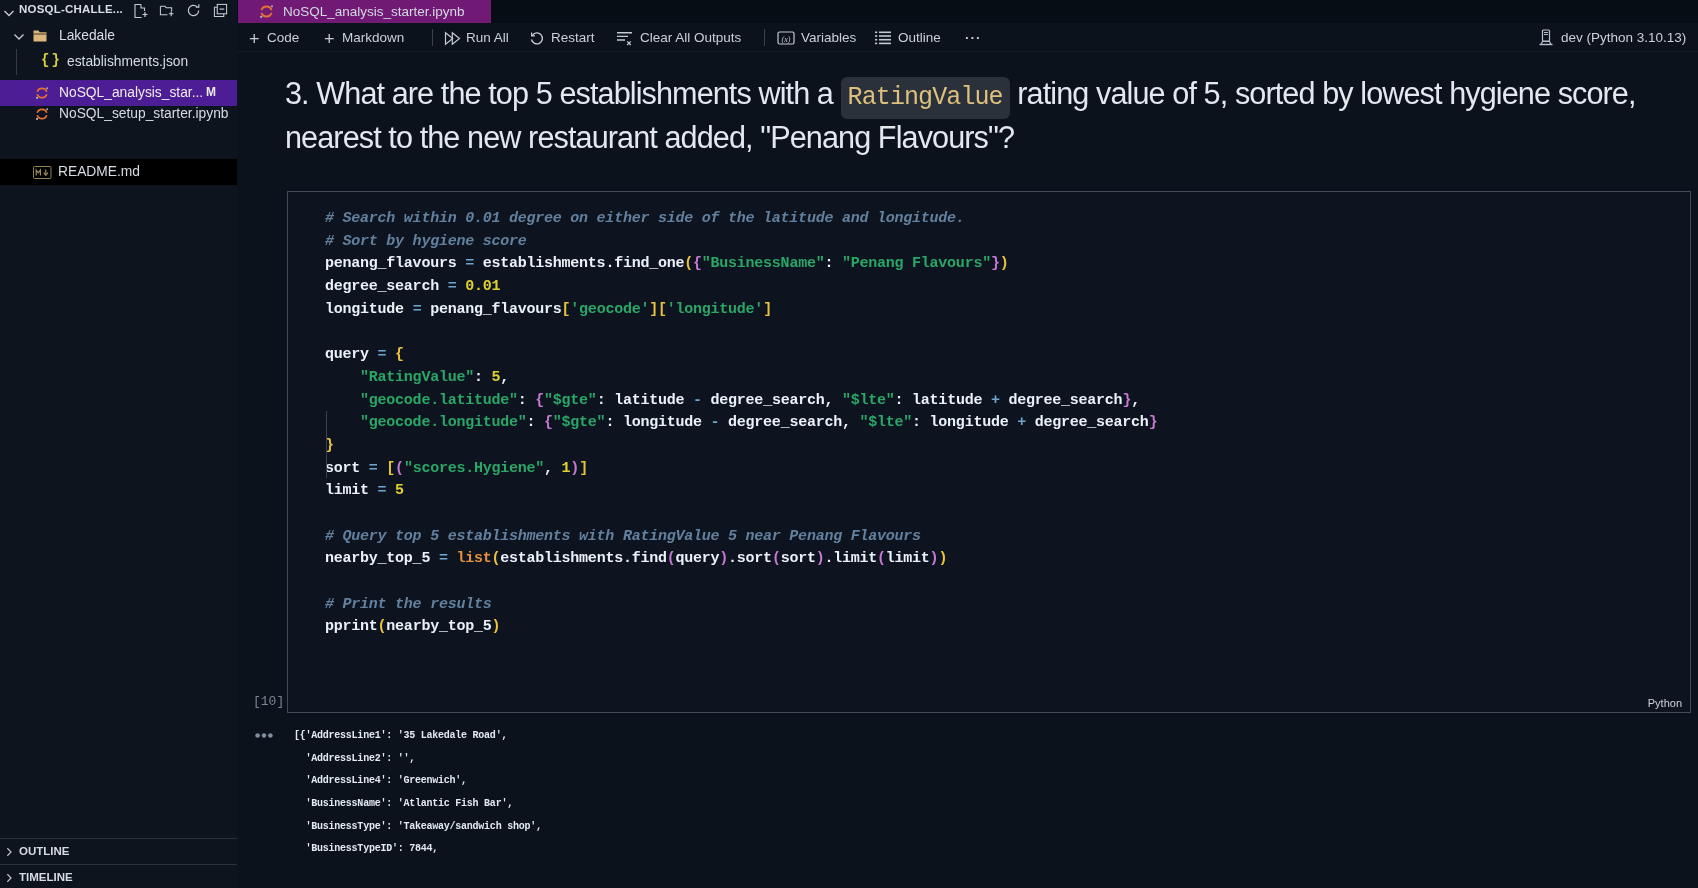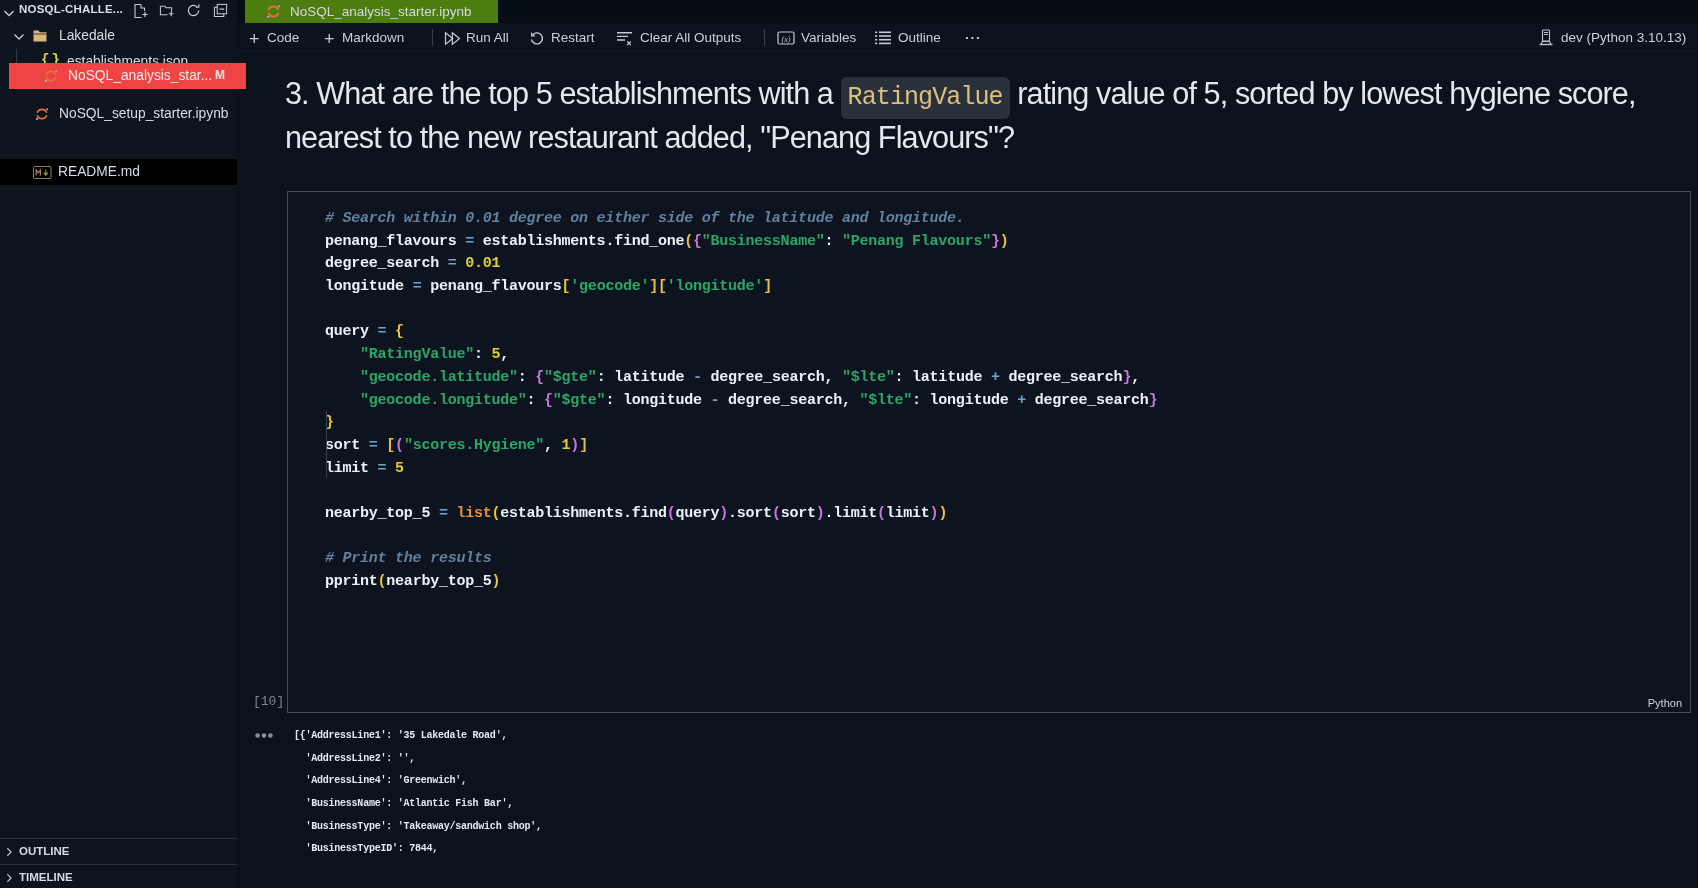--- a/index.html
+++ b/index.html
@@ -14,21 +14,21 @@
   #sbtitle .lbl { position:absolute; left:19px; top:3px; font-size:11.5px; font-weight:bold; color:#d8dee6; letter-spacing:0.2px; }
   .row { position:absolute; left:0; width:237px; height:26px; }
   .rowtxt { position:absolute; top:5px; font-size:13.8px; color:#d6dce4; white-space:nowrap; }
   .seltxt { color:#f0ece9; }
   .badge { position:absolute; left:206px; top:5px; font-size:12px; font-weight:bold; color:#ece8e4; }
   .secrow { position:absolute; left:0; width:237px; height:26px; border-top:1px solid #2a313d; }
   .sechdr { position:absolute; left:19px; top:6px; font-size:11.5px; font-weight:bold; color:#d5dbe2; }
 
   
   #tabstrip { position:absolute; left:237px; top:0; width:1461px; height:23px; background:#070d15; }
-  #tab { position:absolute; left:8px; top:0; height:23px; width:253px; background:#4d7c0f;text-align:right; }
+  #tab { position:absolute; left:1px; top:0; height:23px; width:253px; background:#701a75;text-align:right; }
   #tabtitle { position:absolute; left:45px; top:4px; font-size:13.5px; color:#d3d9e1; }
   #toolbar { position:absolute; left:237px; top:23px; width:1461px; height:29px; background:#0b121c; border-bottom:1px solid #141b26; }
   .tbi { position:absolute; top:7px; font-size:13.5px; color:#c9d0da; white-space:nowrap; }
   .tsep { position:absolute; top:6px; width:1px; height:17px; background:#39414e; }
   .plus { position:absolute; top:6px; font-size:18px; font-weight:400; color:#c3cad4; }
 
   
   #mdcell { position:absolute; left:285px; top:74px; width:1420px; font-size:30.6px; letter-spacing:-0.9px; color:#e2e8ee; line-height:39.5px; }
   .chip { font-family:"Liberation Mono", monospace; font-size:25px; color:#ddc07d; background:#2b313b; border-radius:6px; padding:6px 7px 7px 7px; }
 
@@ -99,21 +99,21 @@
       <span class="rowtxt" style="left:59px">Lakedale</span>
     </div>
 
     <div class="abs" style="left:16px;top:49px;width:1px;height:26px;background:#333b48"></div>
 
     <div class="row" style="top:49px">
       <span class="abs" style="left:41px;top:3px;font-family:'Liberation Mono',monospace;font-size:14px;font-weight:bold;color:#d9cf45;letter-spacing:2px;">{}</span>
       <span class="rowtxt" style="left:67px">establishments.json</span>
     </div>
 
-    <div class="row" style="top:63px;background:#ef4444;margin-left:9px;">
+    <div class="row" style="top:80px;background:#4c1d95;">
       <svg class="abs" style="left:35px;top:6px" width="14" height="14" viewBox="0 0 20 20" fill="none">
         <path d="M3.2 11.8 A 7.2 7.2 0 0 0 16.8 11.8" stroke="#e87231" stroke-width="2.4" fill="none"></path>
         <path d="M3.2 8.2 A 7.2 7.2 0 0 1 16.8 8.2" stroke="#e87231" stroke-width="2.4" fill="none"></path>
         <circle cx="17.3" cy="3.1" r="1.4" fill="#a9aeb6"></circle>
           <circle cx="2.9" cy="17.1" r="1.6" fill="#a9aeb6"></circle>
       </svg>
       <span class="rowtxt seltxt" style="left:59px">NoSQL_analysis_star...</span>
       <span class="badge">M</span>
     </div>
 
@@ -210,32 +210,34 @@
         <path d="M1.5 15.5h13" stroke-width="1.4"></path>
     </svg>
     <span class="tbi" style="left:1324px">dev (Python 3.10.13)</span>
   </div>
 
   <div id="mdcell">3. What are the top 5 establishments with a <span class="chip">RatingValue</span> rating value of 5, sorted by lowest hygiene score,<br>nearest to the new restaurant added, "Penang Flavours"?</div>
 
   <div id="cell">
     <div id="code">
 <div class="ln"><span class="c"># Search within 0.01 degree on either side of the latitude and longitude.</span></div>
+<div class="ln"><span class="c"># Sort by hygiene score</span></div>
 <div class="ln">penang_flavours <span class="o">=</span> establishments.find_one<span class="b1">(</span><span class="b2">{</span><span class="s">"BusinessName"</span>: <span class="s">"Penang Flavours"</span><span class="b2">}</span><span class="b1">)</span></div>
 <div class="ln">degree_search <span class="o">=</span> <span class="n">0.01</span></div>
 <div class="ln">longitude <span class="o">=</span> penang_flavours<span class="b1">[</span><span class="s">'geocode'</span><span class="b1">][</span><span class="s">'longitude'</span><span class="b1">]</span></div>
 <div class="ln"> </div>
 <div class="ln">query <span class="o">=</span> <span class="b1">{</span></div>
 <div class="ln">    <span class="s">"RatingValue"</span>: <span class="n">5</span>,</div>
 <div class="ln">    <span class="s">"geocode.latitude"</span>: <span class="b2">{</span><span class="s">"$gte"</span>: latitude <span class="o">-</span> degree_search, <span class="s">"$lte"</span>: latitude <span class="o">+</span> degree_search<span class="b2">}</span>,</div>
 <div class="ln">    <span class="s">"geocode.longitude"</span>: <span class="b2">{</span><span class="s">"$gte"</span>: longitude <span class="o">-</span> degree_search, <span class="s">"$lte"</span>: longitude <span class="o">+</span> degree_search<span class="b2">}</span></div>
 <div class="ln"><span class="b1">}</span></div>
 <div class="ln">sort <span class="o">=</span> <span class="b1">[</span><span class="b2">(</span><span class="s">"scores.Hygiene"</span>, <span class="n">1</span><span class="b2">)</span><span class="b1">]</span></div>
 <div class="ln">limit <span class="o">=</span> <span class="n">5</span></div>
 <div class="ln"> </div>
+<div class="ln"><span class="c"># Query top 5 establishments with RatingValue 5 near Penang Flavours</span></div>
 <div class="ln">nearby_top_5 <span class="o">=</span> <span class="or">list</span><span class="b1">(</span>establishments.find<span class="b2">(</span>query<span class="b2">)</span>.sort<span class="b2">(</span>sort<span class="b2">)</span>.limit<span class="b2">(</span>limit<span class="b2">)</span><span class="b1">)</span></div>
 <div class="ln"> </div>
 <div class="ln"><span class="c"># Print the results</span></div>
 <div class="ln">pprint<span class="b1">(</span>nearby_top_5<span class="b1">)</span></div>
     </div>
     <div id="pylabel">Python</div>
   </div>
   <div id="indent-guide"></div>
   <div id="execnum">[10]</div>
   <svg id="outdotsvg" class="abs" style="left:255px;top:731px" width="18" height="9" viewBox="0 0 18 9">

